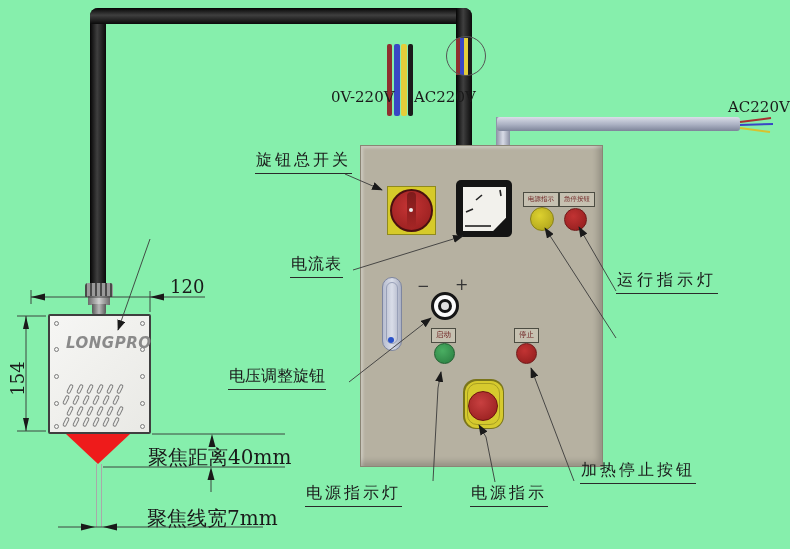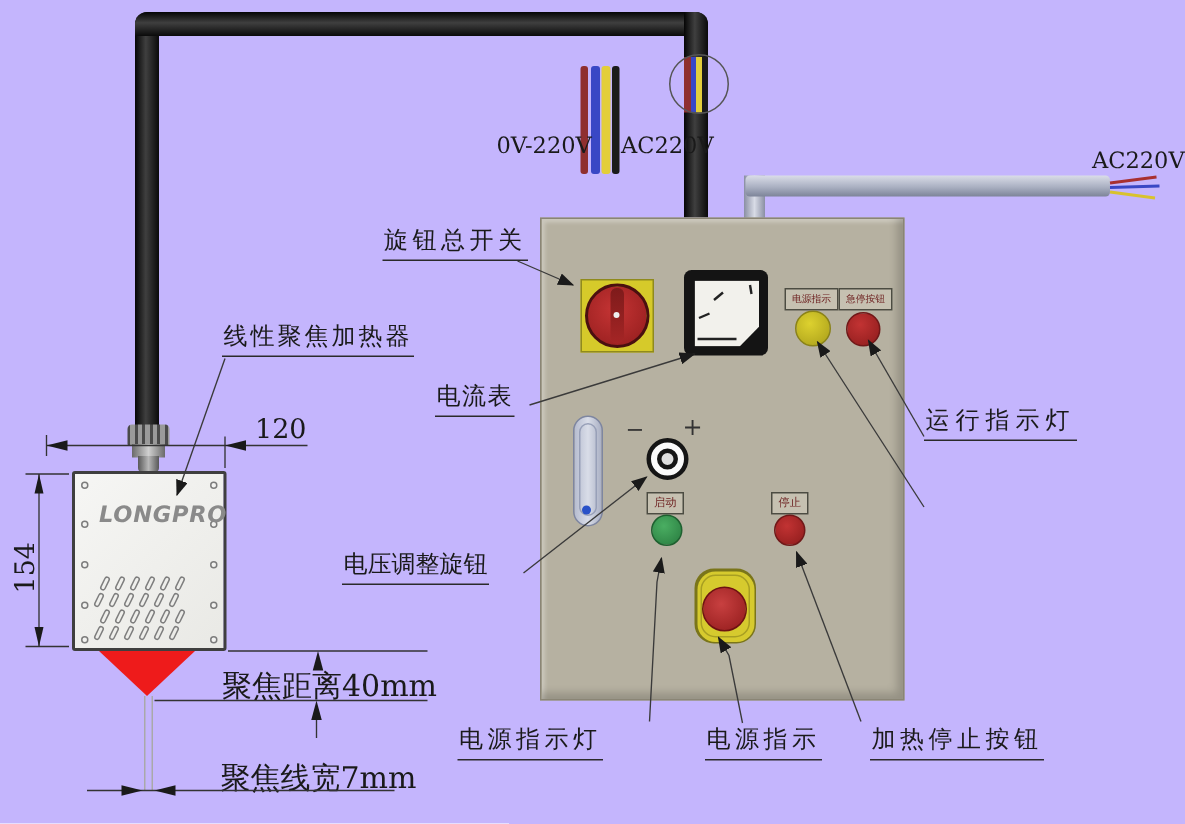--- a/index.html
+++ b/index.html
@@ -1,16 +1,16 @@
 <!DOCTYPE html>
 <html><head>
 <meta charset="utf-8">
 <style>
   html,body{margin:0;padding:0;background:#ffffff;}
-  #canvas{position:relative;width:790px;height:549px;background:#c4b5fd;overflow:hidden;
+  #canvas{position:relative;width:790px;height:549px;background:#86efac;overflow:hidden;
           font-family:"DejaVu Serif","Liberation Serif",serif;color:#1a1a1a;}
   .abs{position:absolute;}
   .callout{position:absolute;font-size:16px;line-height:22px;white-space:nowrap;
            border-bottom:1px solid #2a2a2a;padding:0 1px 2px 1px;color:#1a1a1a;}
   .dimtext{position:absolute;font-size:20px;white-space:nowrap;color:#1a1a1a;}
   .wiretext{position:absolute;font-size:15px;white-space:nowrap;color:#1a1a1a;}
   .cable{position:absolute;background:linear-gradient(90deg,#050505,#3f3f3f 45%,#0a0a0a);}
   .plateSmall{position:absolute;background:#c6c1b1;border:1px solid #4c4c42;text-align:center;
               font-size:6.5px;line-height:12px;color:#6b1d1d;overflow:hidden;white-space:nowrap;}
   .plateMid{position:absolute;background:#c6c1b1;border:1px solid #4c4c42;text-align:center;
@@ -124,26 +124,25 @@
         <span class="vent"></span>
         <span class="vent"></span>
         <span class="vent"></span>
     </div>
   </div>
 
   <div class="abs" style="left:66px;top:434px;width:0;height:0;border-left:32px solid transparent;border-right:32px solid transparent;border-top:30px solid #ee1b1b;"></div>
 
   <div class="callout" style="left:255px;top:149px;letter-spacing:3px;">旋钮总开关</div>
   <div class="callout" style="left:290px;top:253px;letter-spacing:1px;">电流表</div>
-  <div class="callout" style="left:148px;top:213px;letter-spacing:2px;">线性聚焦加热器</div>
   <div class="callout" style="left:228px;top:365px;">电压调整旋钮</div>
   <div class="callout" style="left:616px;top:269px;letter-spacing:4px;">运行指示灯</div>
   <div class="callout" style="left:305px;top:482px;letter-spacing:3px;">电源指示灯</div>
   <div class="callout" style="left:470px;top:482px;letter-spacing:3px;">电源指示</div>
-  <div class="callout" style="left:580px;top:482px;letter-spacing:3px;text-align:center;">加热停止按钮</div>
+  <div class="callout" style="left:580px;top:459px;letter-spacing:3px;text-align:center;">加热停止按钮</div>
 
   <div class="dimtext" style="left:148px;top:444px;">聚焦距离40mm</div>
   <div class="dimtext" style="left:147px;top:505px;">聚焦线宽7mm</div>
   <div class="dimtext" style="left:170px;top:276px;font-size:18px;">120</div>
   <div class="dimtext" style="left:-5px;top:368px;width:44px;text-align:center;font-size:18px;transform:rotate(-90deg);">154</div>
 
   <svg class="overlay" width="790" height="549" viewBox="0 0 790 549">
     <defs>
       <marker id="arr" markerWidth="12" markerHeight="9" refX="11" refY="4.5" orient="auto">
         <path d="M0,0 L12,4.5 L0,9 Z" fill="#1a1a1a"></path>

